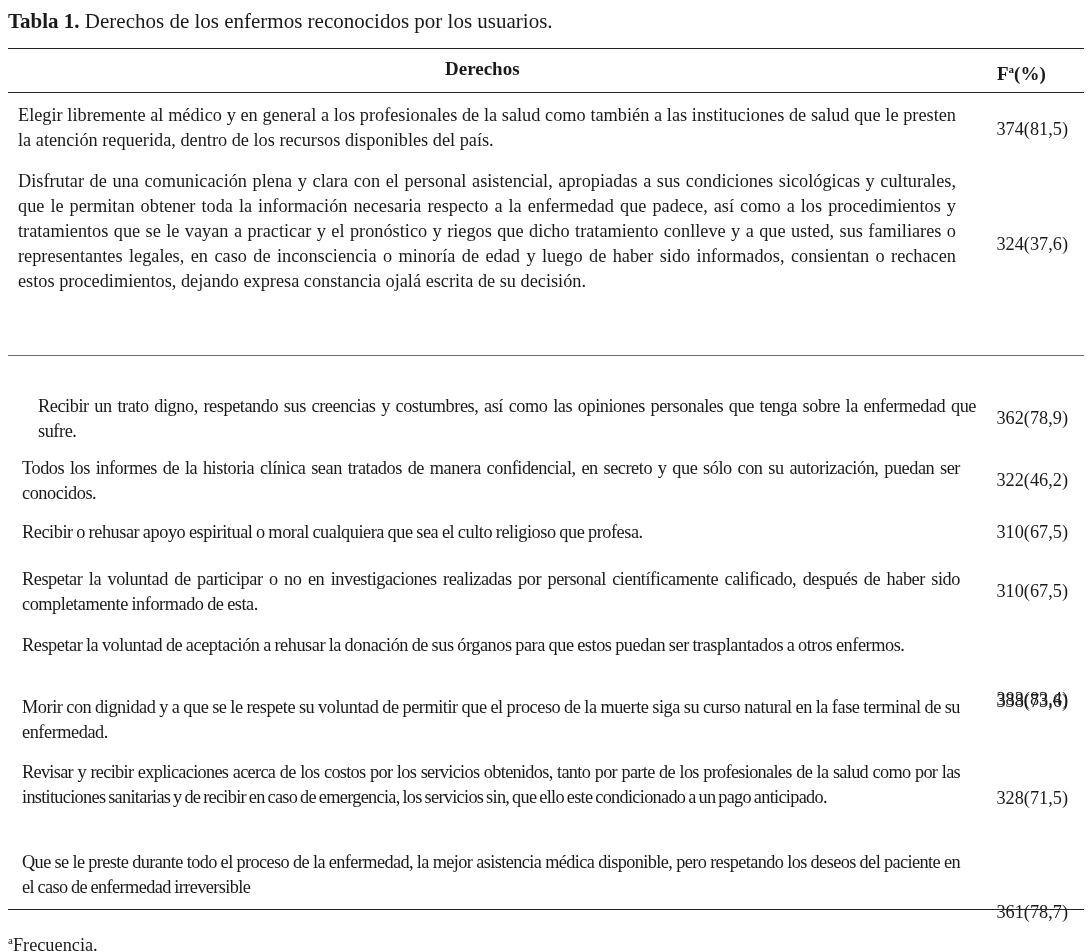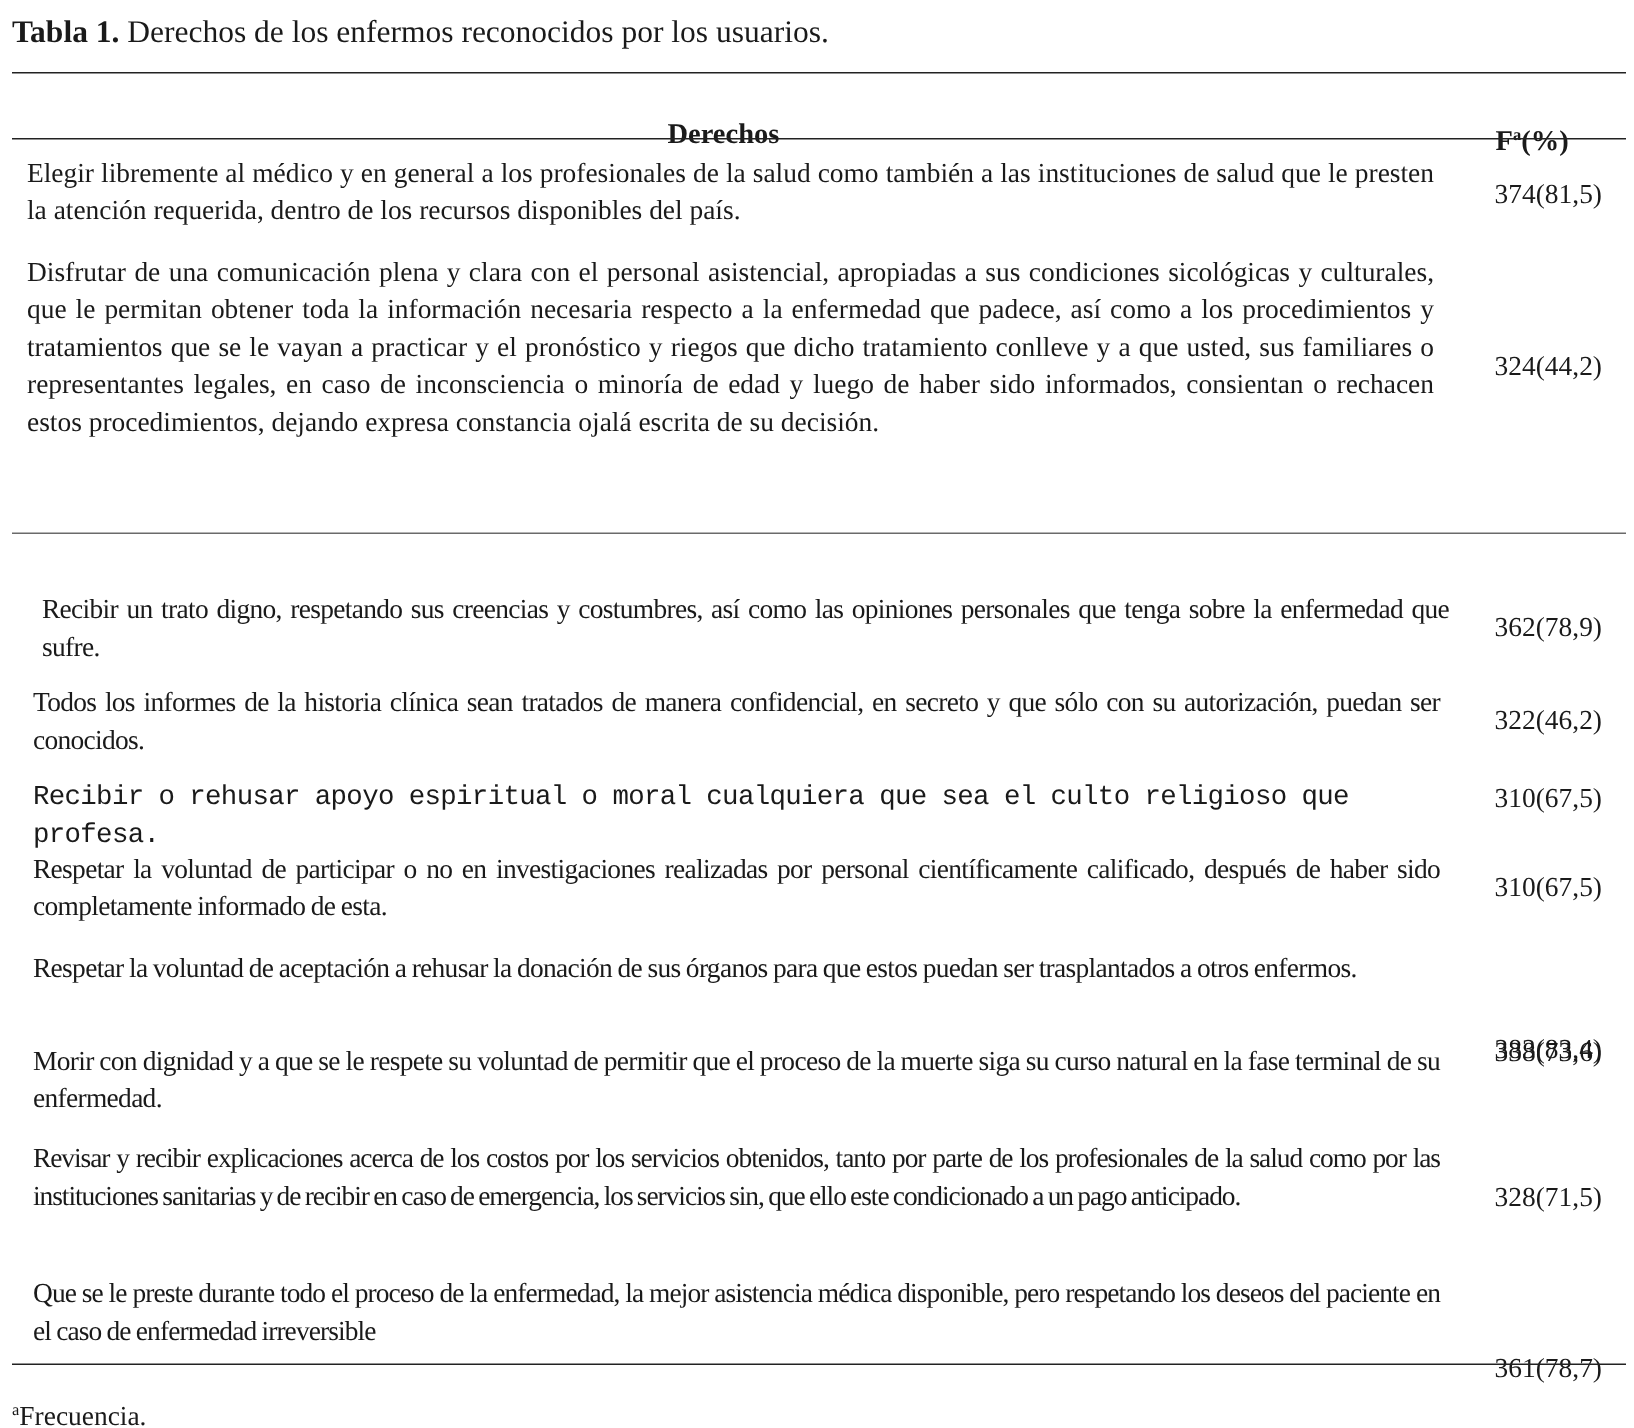--- a/index.html
+++ b/index.html
@@ -32,21 +32,20 @@
       height: 0;
       border-top: 1.5px solid #222;
     }
     .hline.gray { border-top: 1.5px solid #6a6a6a; }
     .th {
       position: absolute;
       font-weight: bold;
       font-size: 19px;
       line-height: 24px;
       white-space: nowrap;
-      margin-top: 21px;
     }
     .row-text {
       position: absolute;
       width: 940px;
       font-size: 18.3px;
       line-height: 25px;
       text-align: justify;
     }
     .row-text.narrow {
       font-size: 18.3px;
@@ -80,31 +79,31 @@
 
 <div class="th" style="left:445px; top:57px;">Derechos</div>
 <div class="th" style="left:997px; top:57px;"><span>F</span><sup>a</sup><span>(%)</span></div>
 
 <div class="hline" style="top:92px;"></div>
 
 <div class="row-text" style="left:18px; top:103px; width:938px;">Elegir libremente al médico y en general a los profesionales de la salud como también a las instituciones de salud que le presten la atención requerida, dentro de los recursos disponibles del país.</div>
 <div class="row-val" style="top:117px;">374(81,5)</div>
 
 <div class="row-text" style="left:18px; top:169px; width:938px;">Disfrutar de una comunicación plena y clara con el personal asistencial, apropiadas a sus condiciones sicológicas y culturales, que le permitan obtener toda la información necesaria respecto a la enfermedad que padece, así como a los procedimientos y tratamientos que se le vayan a practicar y el pronóstico y riegos que dicho tratamiento conlleve y a que usted, sus familiares o representantes legales, en caso de inconsciencia o minoría de edad y luego de haber sido informados, consientan o rechacen estos procedimientos, dejando expresa constancia ojalá escrita de su decisión.</div>
-<div class="row-val" style="top:232px;">324(44,2)</div>
+<div class="row-val" style="top:232px;">324(37,6)</div>
 
 <div class="hline gray" style="top:355px;"></div>
 
-<div class="row-text narrow" style="left:28px; top:394px; width:938px;">Recibir un trato digno, respetando sus creencias y costumbres, así como las opiniones personales que tenga sobre la enfermedad que sufre.</div>
+<div class="row-text narrow" style="left:38px; top:394px; width:938px;">Recibir un trato digno, respetando sus creencias y costumbres, así como las opiniones personales que tenga sobre la enfermedad que sufre.</div>
 <div class="row-val" style="top:406px;margin-left:48px;">362(78,9)</div>
 
 <div class="row-text narrow" style="left:22px; top:456px; width:938px;">Todos los informes de la historia clínica sean tratados de manera confidencial, en secreto y que sólo con su autorización, puedan ser conocidos.</div>
 <div class="row-val" style="top:468px;">322(46,2)</div>
 
-<div class="row-text narrow" style="left:22px; top:520px; width:938px; text-align:left;font-family:Liberation Mono, monospace;">Recibir o rehusar apoyo espiritual o moral cualquiera que sea el culto religioso que profesa.</div>
+<div class="row-text narrow" style="left:22px; top:520px; width:938px; text-align:left;">Recibir o rehusar apoyo espiritual o moral cualquiera que sea el culto religioso que profesa.</div>
 <div class="row-val" style="top:520px;">310(67,5)</div>
 
 <div class="row-text narrow" style="left:22px; top:567px; width:938px;">Respetar la voluntad de participar o no en investigaciones realizadas por personal científicamente calificado, después de haber sido completamente informado de esta.</div>
 <div class="row-val" style="top:579px;">310(67,5)</div>
 
 <div class="row-text narrow" style="left:22px; top:633px; width:938px;"> Respetar la voluntad de aceptación a rehusar la donación de sus órganos para que estos puedan ser trasplantados a otros enfermos.</div>
 <div class="row-val" style="top:645px;margin-top:44px;">338(73,6)</div>
 
 <div class="row-text narrow" style="left:22px; top:695px; width:938px;">Morir con dignidad y a que se le respete su voluntad de permitir que el proceso de la muerte siga su curso natural en la fase terminal de su enfermedad.</div>
 <div class="row-val" style="top:687px;">383(83,4)</div>

